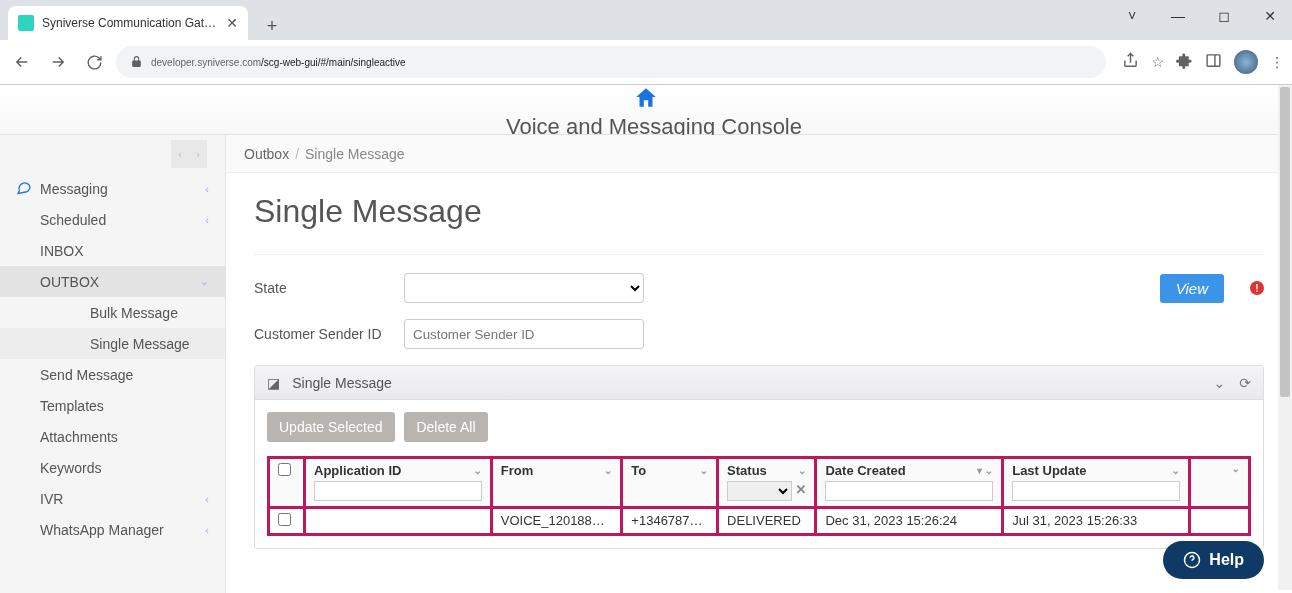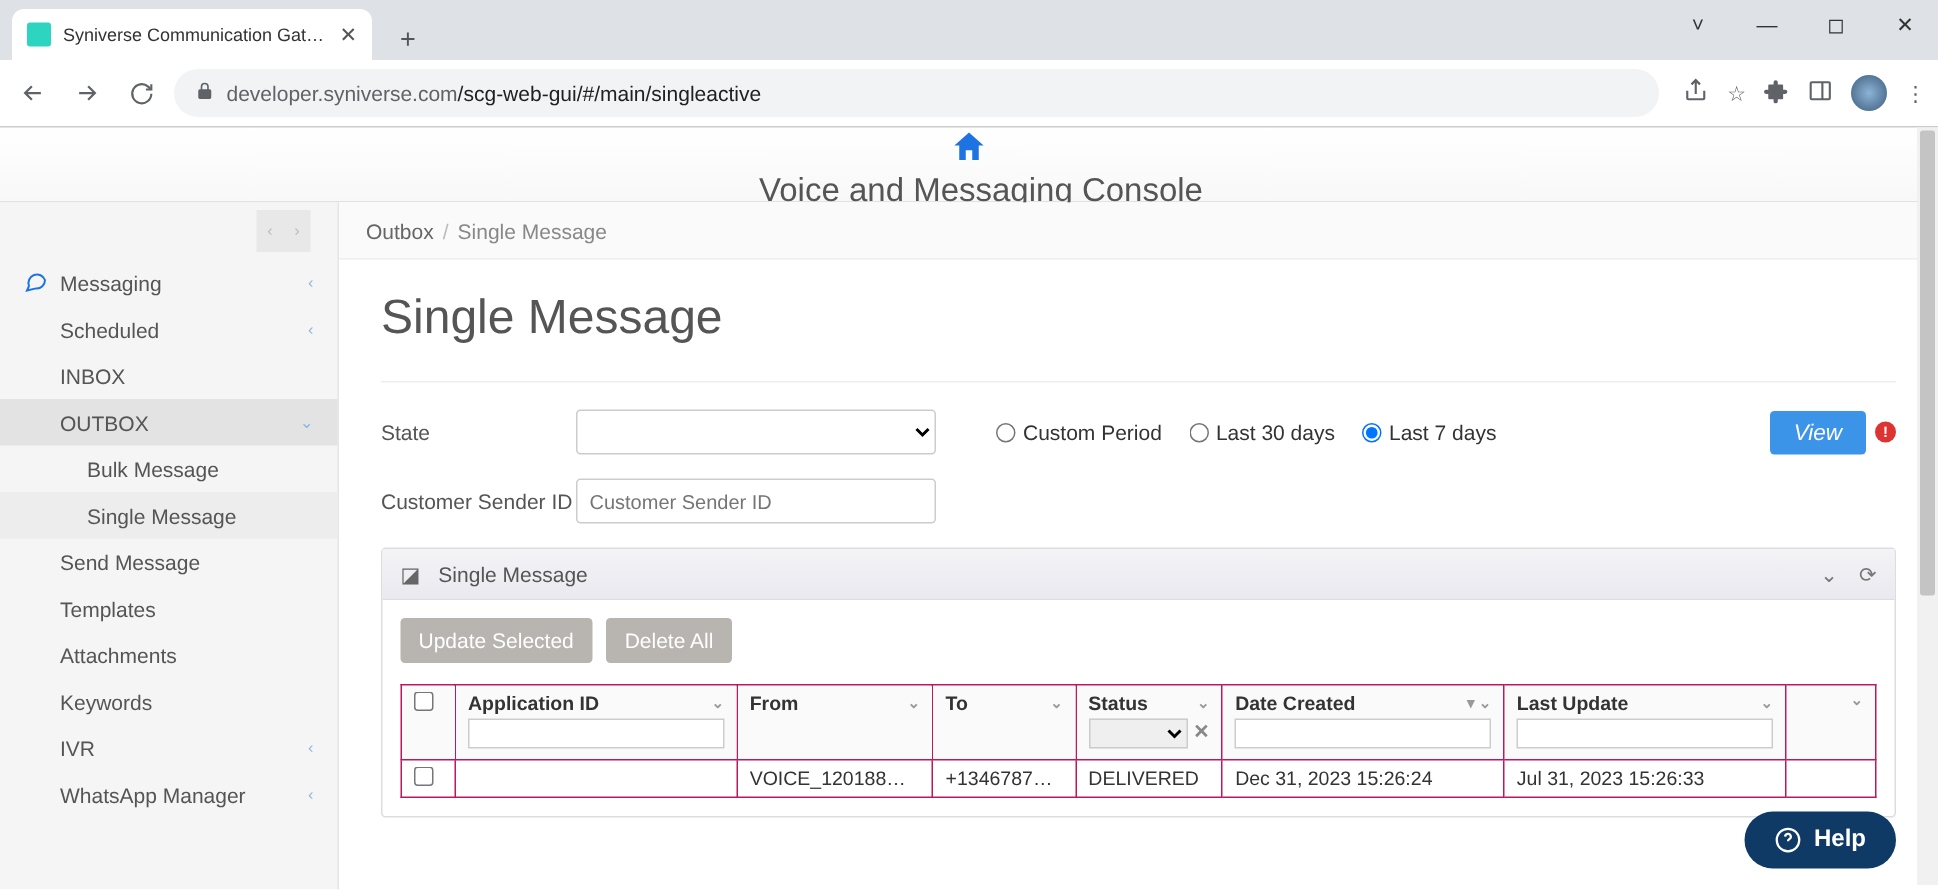--- a/index.html
+++ b/index.html
@@ -10,21 +10,21 @@
     .tab-row { height: 40px; display: flex; align-items: flex-end; padding: 6px 0 0 8px; }
     .tab { background: #fff; border-radius: 8px 8px 0 0; height: 34px; width: 240px; display: flex; align-items: center; padding: 0 10px; gap: 8px; font-size: 12px; color: #333; }
     .tab-favicon { width: 16px; height: 16px; background: #2dd4bf; border-radius: 2px; }
     .tab-title { flex: 1; overflow: hidden; text-overflow: ellipsis; white-space: nowrap; }
     .tab-close { color: #555; cursor: pointer; font-size: 14px; }
     .new-tab { margin-left: 10px; width: 28px; height: 28px; display: flex; align-items: center; justify-content: center; color: #555; font-size: 18px; cursor: pointer; }
     .window-controls { position: absolute; top: 8px; right: 8px; display: flex; gap: 18px; color: #333; font-size: 14px; }
     .window-controls span { width: 28px; text-align: center; cursor: pointer; }
     .addr-row { background: #fff; height: 44px; display: flex; align-items: center; padding: 0 8px; gap: 8px; }
     .nav-btn { width: 28px; height: 28px; display: flex; align-items: center; justify-content: center; color: #5f6368; cursor: pointer; border-radius: 50%; }
-    .addr-bar { flex: 1; height: 32px; background: #f1f3f4; border-radius: 16px; display: flex; align-items: center; padding: 0 14px; gap: 8px; color: #5f6368; font-size: 14px; }
+    .addr-bar { flex: 1; height: 32px; background: #f1f3f4; border-radius: 16px; display: flex; align-items: center; padding: 0 14px; gap: 8px; color: #5f6368; font-size: 10px; }
     .addr-url { color: #202124; }
     .addr-domain { color: #5f6368; }
     .toolbar-icons { display: flex; gap: 12px; align-items: center; color: #5f6368; margin-left: 8px; }
     .toolbar-icons span { cursor: pointer; }
     .avatar { width: 24px; height: 24px; border-radius: 50%; background: radial-gradient(circle, #8cb4d6, #3c5a7a); }
     
     
     .app { position: relative; height: 508px; overflow: hidden; }
     .app-header { height: 50px; display: flex; align-items: center; padding: 0 20px; border-bottom: 1px solid #e2e2e2; background: linear-gradient(#ffffff,#f8f8f8); flex-direction: column; }
     .home-icon svg { width: 26px; height: 26px; fill: #1e73e3; }
@@ -37,51 +37,51 @@
     
     .sidebar { width: 226px; background: #f5f5f5; border-right: 1px solid #e5e5e5; }
     .sidebar-nav-top { height: 38px; display: flex; justify-content: flex-end; align-items: center; padding-right: 18px; }
     .nav-arrows { background: #e8e8e8; display: flex; }
     .nav-arrows span { width: 18px; height: 28px; display: flex; align-items: center; justify-content: center; color: #bbb; font-size: 11px; cursor: pointer; }
     .side-item { height: 31px; display: flex; align-items: center; padding: 0 16px 0 40px; color: #555; cursor: pointer; position: relative; font-size: 14px; }
     .side-item.section { padding-left: 40px; }
     .side-item.section .sec-icon { position: absolute; left: 16px; color: #1e73e3; }
     .side-item .chev { position: absolute; right: 16px; color: #8fb5e8; font-size: 11px; }
     .side-item.sub { padding-left: 40px; }
-    .side-item.sub2 { padding-left: 58px; }
+    .side-item.sub2 { padding-left: 90px; }
     .side-item.active-parent { background: #e3e3e3; }
     .side-item.active { background: #ededed; }
     
     
     .content { flex: 1; background: #fff; display: flex; flex-direction: column; overflow: hidden; }
     .breadcrumb { height: 38px; display: flex; align-items: center; padding: 0 18px; color: #888; font-size: 14px; border-bottom: 1px solid #eee; background: #fafafa;}
     .breadcrumb a { color: #666; text-decoration: none; }
     .breadcrumb .sep { margin: 0 6px; color: #bbb; }
     .page-body { padding: 20px 28px 10px; flex: 1; overflow: auto; }
     .page-title { font-size: 32px; color: #555; font-weight: 400; margin-bottom: 24px; }
     hr.sep { border: none; border-top: 1px solid #eee; margin-bottom: 18px; }
     
-    .filter-row { display: flex; align-items: center; margin-bottom: 16px; }
+    .filter-row { display: flex; align-items: center; gap: 20px; margin-bottom: 16px; }
     .filter-label { width: 130px; color: #555; font-size: 14px; }
     .filter-select { width: 240px; height: 30px; border: 1px solid #ccc; border-radius: 3px; background: #fff; }
     .filter-input { width: 240px; height: 30px; border: 1px solid #ccc; border-radius: 3px; padding: 0 8px; color: #888; }
     .radios { display: flex; gap: 18px; margin-left: 40px; align-items: center; color: #333; font-size: 14px; }
     .radios label { display: flex; align-items: center; gap: 5px; cursor: pointer; }
     .view-btn { background: #3b94e8; color: #fff; border: none; padding: 6px 16px; border-radius: 3px; font-size: 15px; cursor: pointer; margin-left: auto; font-style: italic; }
     .alert-dot { width: 14px; height: 14px; background: #d33; color:#fff; border-radius: 50%; font-size: 10px; display: flex; align-items: center; justify-content: center; margin-left: 6px; font-weight:bold;}
     
     .panel { border: 1px solid #ddd; border-radius: 3px; margin-top: 10px; }
     .panel-header { background: linear-gradient(#f4f4f7,#e9e9ef); height: 34px; display: flex; align-items: center; padding: 0 12px; color: #555; border-bottom: 1px solid #ddd; font-size: 14px; }
     .panel-header .phicon { margin-right: 12px; color: #666; }
     .panel-header .ph-actions { margin-left: auto; display: flex; gap: 14px; color: #777; }
     .panel-body { padding: 12px; }
     .btn-gray { background: #b8b5b0; color: #fff; border: none; padding: 7px 12px; border-radius: 3px; font-size: 14px; cursor: pointer; margin-right: 6px; }
     
     table.grid { width: 100%; border-collapse: collapse; margin-top: 14px; font-size: 13px; }
-    table.grid th, table.grid td { border: 1px solid #be185d; padding: 4px 8px; text-align: left; vertical-align: top; }
+    table.grid th, table.grid td { border: 3px solid #be185d; padding: 4px 8px; text-align: left; vertical-align: top; }
     table.grid th { background: #fafafa; color: #333; font-weight: 600; height: 50px; position: relative; }
     .th-label { display: flex; justify-content: space-between; align-items: center; }
     .th-sort { color: #999; font-size: 10px; }
     .th-filter input, .th-filter select { width: 100%; height: 20px; border: 1px solid #ccc; font-size: 12px; margin-top: 3px; }
     .cb-cell { width: 36px; text-align: center; }
     .clear-x { color: #888; cursor: pointer; margin-left: 4px; }
     
     .help-pill { position: absolute; bottom: 14px; right: 28px; background: #0f3a66; color: #fff; border-radius: 24px; padding: 10px 20px; display: flex; align-items: center; gap: 8px; font-size: 16px; font-weight: 600; cursor: pointer; }
     
     .scrollbar-fake { position: absolute; right: 0; top: 85px; width: 14px; height: 505px; background: #f1f1f1; }
@@ -220,34 +220,20 @@
         <a href="#">Outbox</a>
         <span class="sep">/</span>
         <span>Single Message</span>
       </div>
       <div class="page-body">
         <h1 class="page-title">Single Message</h1>
         <hr class="sep">
         <div class="filter-row">
           <span class="filter-label">State</span>
           <select class="filter-select"></select>
-          <div class="radios">
-            <label>
-                <input type="radio" name="p" style=""> 
-                <span>Custom Period</span>
-              </label>
-            <label>
-                <input type="radio" name="p" style=""> 
-                <span>Last 30 days</span>
-              </label>
-            <label>
-                <input type="radio" name="p" checked="" style=""> 
-                <span>Last 7 days</span>
-              </label>
-          </div>
           <button class="view-btn">View</button>
           <span class="alert-dot">!</span>
         </div>
         <div class="filter-row">
           <span class="filter-label">Customer Sender ID</span>
           <input class="filter-input" placeholder="Customer Sender ID" style="">
         </div>
 
         <div class="panel">
           <div class="panel-header">

